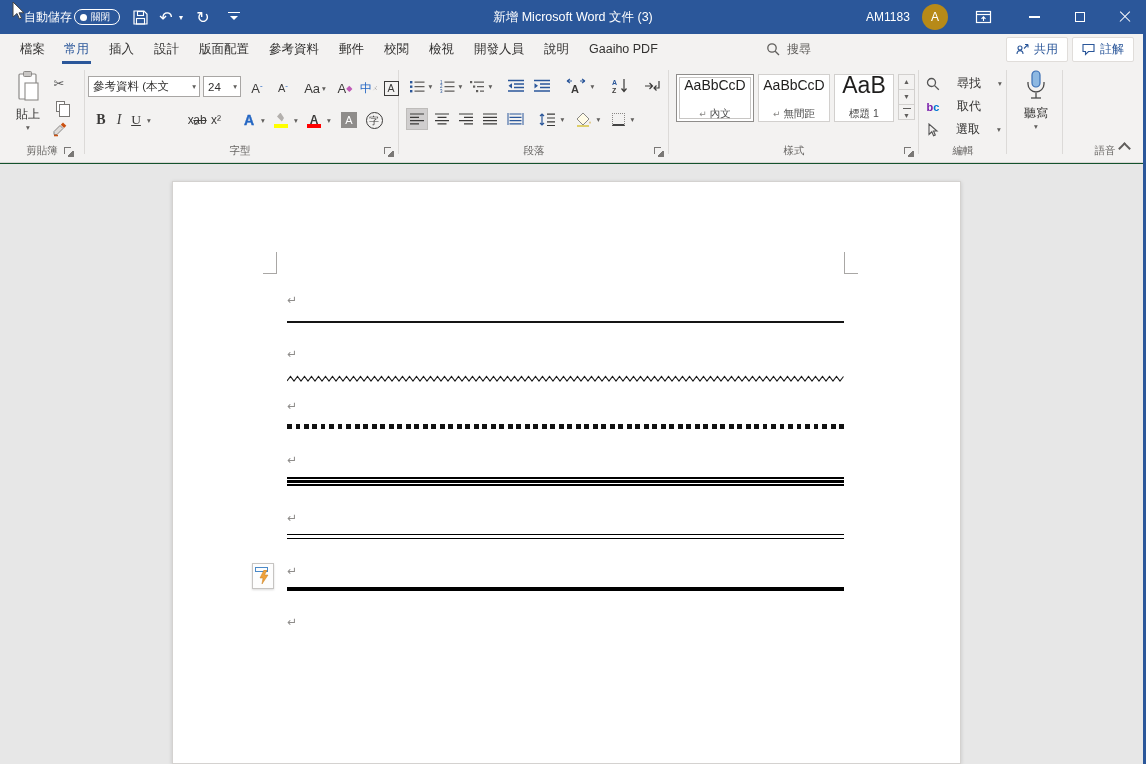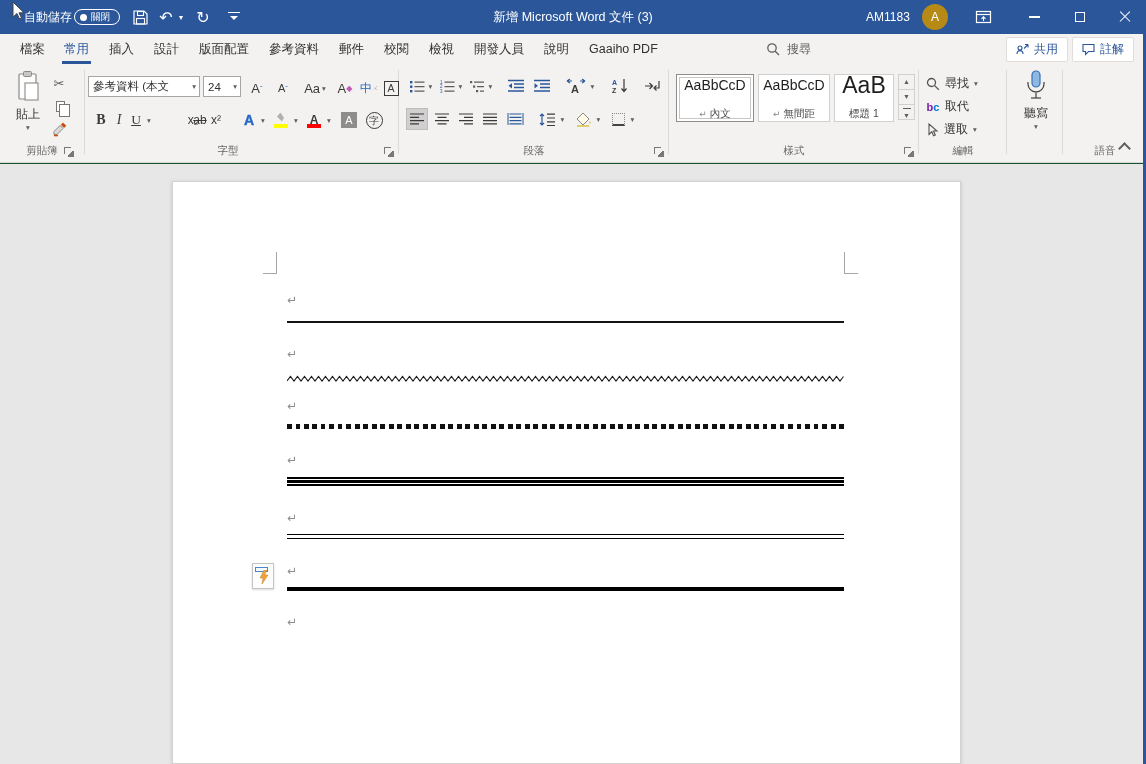--- a/index.html
+++ b/index.html
@@ -80,21 +80,21 @@
   .style-card .prev.big { font-size:23px; font-weight:500; }
   .style-card .nm { font-size:10.5px; color:#4a4a4a; margin-top:2px; }
   .style-card .nm .pm { color:#8a8886; font-size:9px; }
   .gal-scroll { position:absolute; left:898px; top:10px; width:17px; height:48px; }
   .gal-btn { width:17px; height:16px; background:#f3f2f1; border:1px solid #d2d0ce; text-align:center; line-height:14px; font-size:7px; color:#605e5c; cursor:pointer; }
   .gal-btn + .gal-btn { margin-top:-1px; }
   .gal-more { position:relative; }
   .gal-more::before { content:""; position:absolute; left:4px; top:3px; width:8px; height:1.3px; background:#605e5c; }
 
   
-  .edit-row { position:absolute; left:926px; width:78px; height:19px; display:flex; align-items:center; gap:5px; font-size:12px; color:#323130; cursor:pointer; }
+  .edit-row { position:absolute; left:926px; width:78px; height:19px; display:flex; align-items:center; gap:17px; font-size:12px; color:#323130; cursor:pointer; }
   .rep-b { color:#7719aa; font-size:11px; font-weight:bold; }
   .rep-c { color:#0078d4; font-size:11px; font-weight:bold; }
 
   .dictate-btn { position:absolute; left:1010px; top:6px; width:52px; height:72px; display:flex; flex-direction:column; align-items:center; cursor:pointer; }
   .dictate-btn .dlabel { font-size:12px; margin-top:3px; }
 
   
   .docarea { position:absolute; left:0; top:164px; width:1143px; height:600px; background:#e7e7e7; }
   .page { position:absolute; left:172px; top:17px; width:789px; height:583px; background:#fff; border:1px solid #d4d2d0; box-shadow:0 1px 4px rgba(0,0,0,.15); cursor:text; }
   .crop { position:absolute; width:14px; height:22px; }
@@ -268,21 +268,21 @@
     <span class="rbtn" style="left:305px;top:46px;width:18px;height:20px;">
         <span class="fc-ico"><span class="a">A</span><span class="bar"></span></span>
       </span>
     <span class="rbtn dd" style="left:324px;top:46px;width:10px;height:20px;">▾</span>
     <span class="rbtn" style="left:340px;top:47px;width:18px;height:18px;">
         <span class="shade-a">A</span>
       </span>
     <span class="rbtn" style="left:364px;top:47px;width:20px;height:18px;">
         <span class="enclose">字</span>
       </span>
-    <div class="grp-label" style="left:72px;width:312px;">字型</div>
+    <div class="grp-label" style="left:84px;width:312px;">字型</div>
     <span class="launcher" style="left:384px;"></span>
 
     <span class="rbtn" style="left:408px;top:12px;width:18px;height:20px;">
       <svg width="15" height="13" viewBox="0 0 15 13">
           <rect x="0" y="1" width="2.4" height="2.4" fill="#2b579a"></rect>
           <rect x="0" y="5.5" width="2.4" height="2.4" fill="#2b579a"></rect>
           <rect x="0" y="10" width="2.4" height="2.4" fill="#2b579a"></rect>
           <path d="M4.5 2.2h10M4.5 6.7h10M4.5 11.2h10" stroke="#605e5c" stroke-width="1.3"></path>
         </svg>
     </span>

